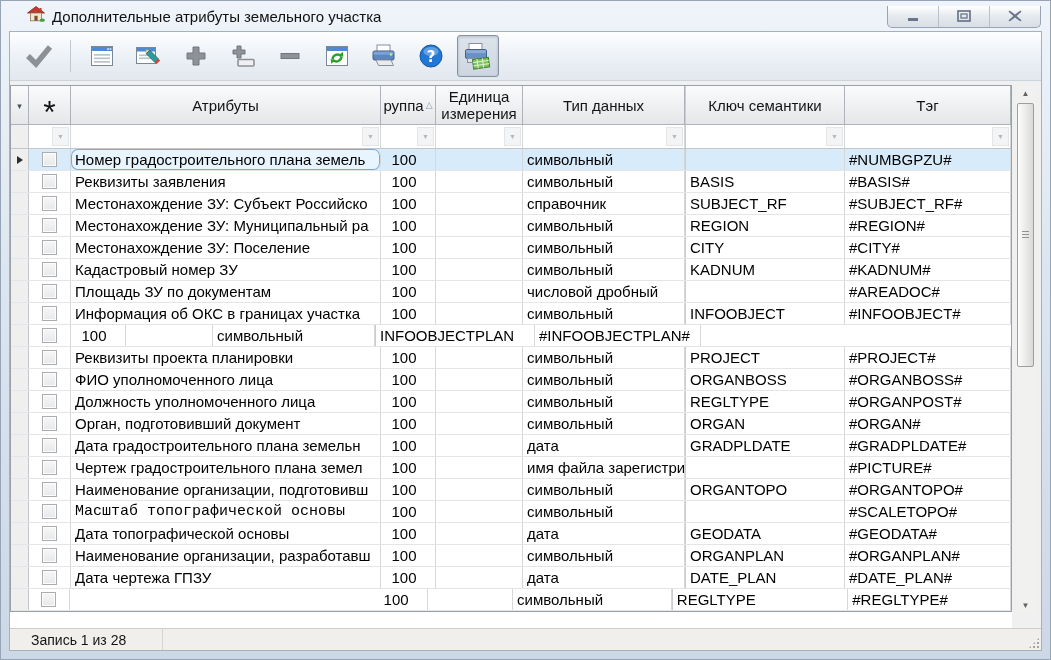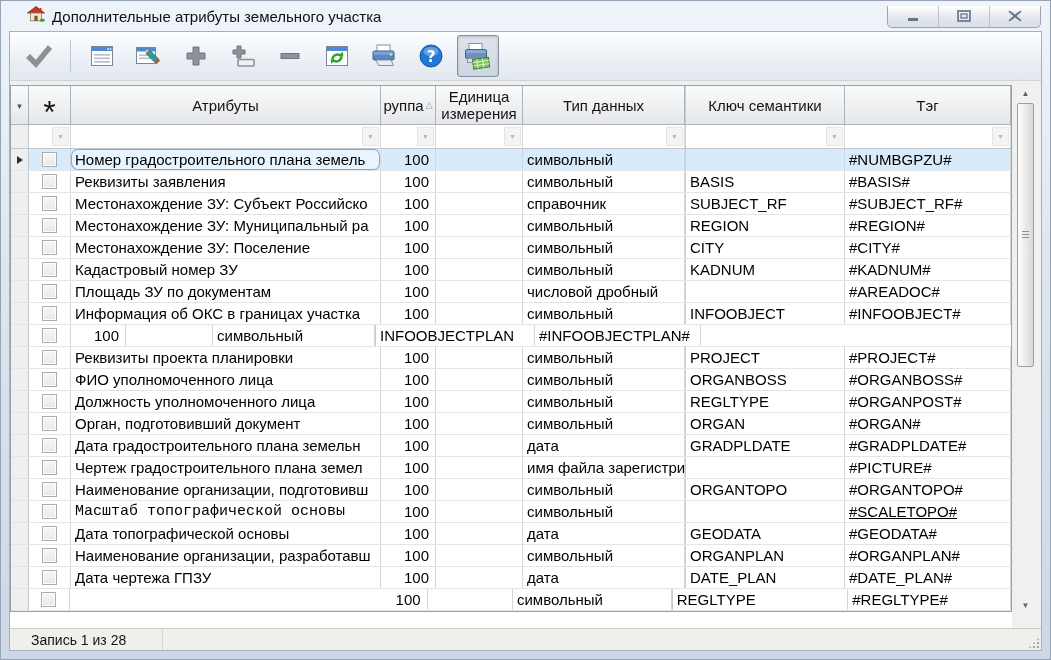--- a/index.html
+++ b/index.html
@@ -57,21 +57,21 @@
   .filter-cell .dd { position:absolute; right:1px; top:2px; bottom:2px; width:15px;
     background:#f3f4f5; border:1px solid #e3e5e7; color:#b3b7bb; font-size:7px;
     display:flex; align-items:center; justify-content:center; }
 
   .row { height:21px; display:flex; border-bottom:1px solid #e3e5e7; background:#fff; }
   .cell { border-right:1px solid #d5d8db; box-sizing:border-box; font-size:15px;
     line-height:21px; padding:0 4px; white-space:nowrap; overflow:hidden; color:#000; }
   .c-ind { background:#efefef; border-right:1px solid #c4c8cc; padding:0;
     display:flex; align-items:center; justify-content:center; }
   .c-star { display:flex; align-items:center; justify-content:center; padding:0; }
-  .c-group { text-align:right; padding-right:6px; }
+  .c-group { text-align:center; padding-right:12px; }
   .dbl { border-left:1px solid #c9ccd0; }
   .row.sel { background:#d8ebfa; }
   .row.sel .c-ind { background:#efefef; }
   .row.sel .c-attr { background:#e9f5fe; box-shadow:inset 0 0 0 1px #7fa8d6;
     border-radius:7px; }
   .chk { width:13px; height:13px; border:1px solid #a9adb2;
     background:linear-gradient(#f7f7f7,#e7e8e9); box-shadow:inset 0 0 0 1px #fdfdfd; }
   .cur-arrow { width:0; height:0; border-left:6px solid #2e2e2e;
     border-top:4px solid transparent; border-bottom:4px solid transparent; }
 
@@ -495,21 +495,21 @@
           <div class="row">
             <div class="cell c-ind" style="width: 18px;"></div>
             <div class="cell c-star" style="width: 42px;">
               <span class="chk"></span>
             </div>
             <div class="cell c-attr" style="width: 310px; font-family: Liberation Mono, monospace;">Масштаб топографической основы</div>
             <div class="cell c-group" style="width: 55px;">100</div>
             <div class="cell c-unit" style="width: 87px;"></div>
             <div class="cell c-type" style="width: 162px;">символьный</div>
             <div class="cell c-key dbl" style="width: 160px;"></div>
-            <div class="cell c-tag" style="width: 166px; text-decoration: underline;">#SCALETOPO#</div>
+            <div class="cell c-tag" style="width: 166px;">#SCALETOPO#</div>
           </div>
           <div class="row">
             <div class="cell c-ind" style="width: 18px;"></div>
             <div class="cell c-star" style="width: 42px;">
               <span class="chk"></span>
             </div>
             <div class="cell c-attr" style="width: 310px;">Дата топографической основы</div>
             <div class="cell c-group" style="width: 55px;">100</div>
             <div class="cell c-unit" style="width: 87px;"></div>
             <div class="cell c-type" style="width: 162px;">дата</div>

